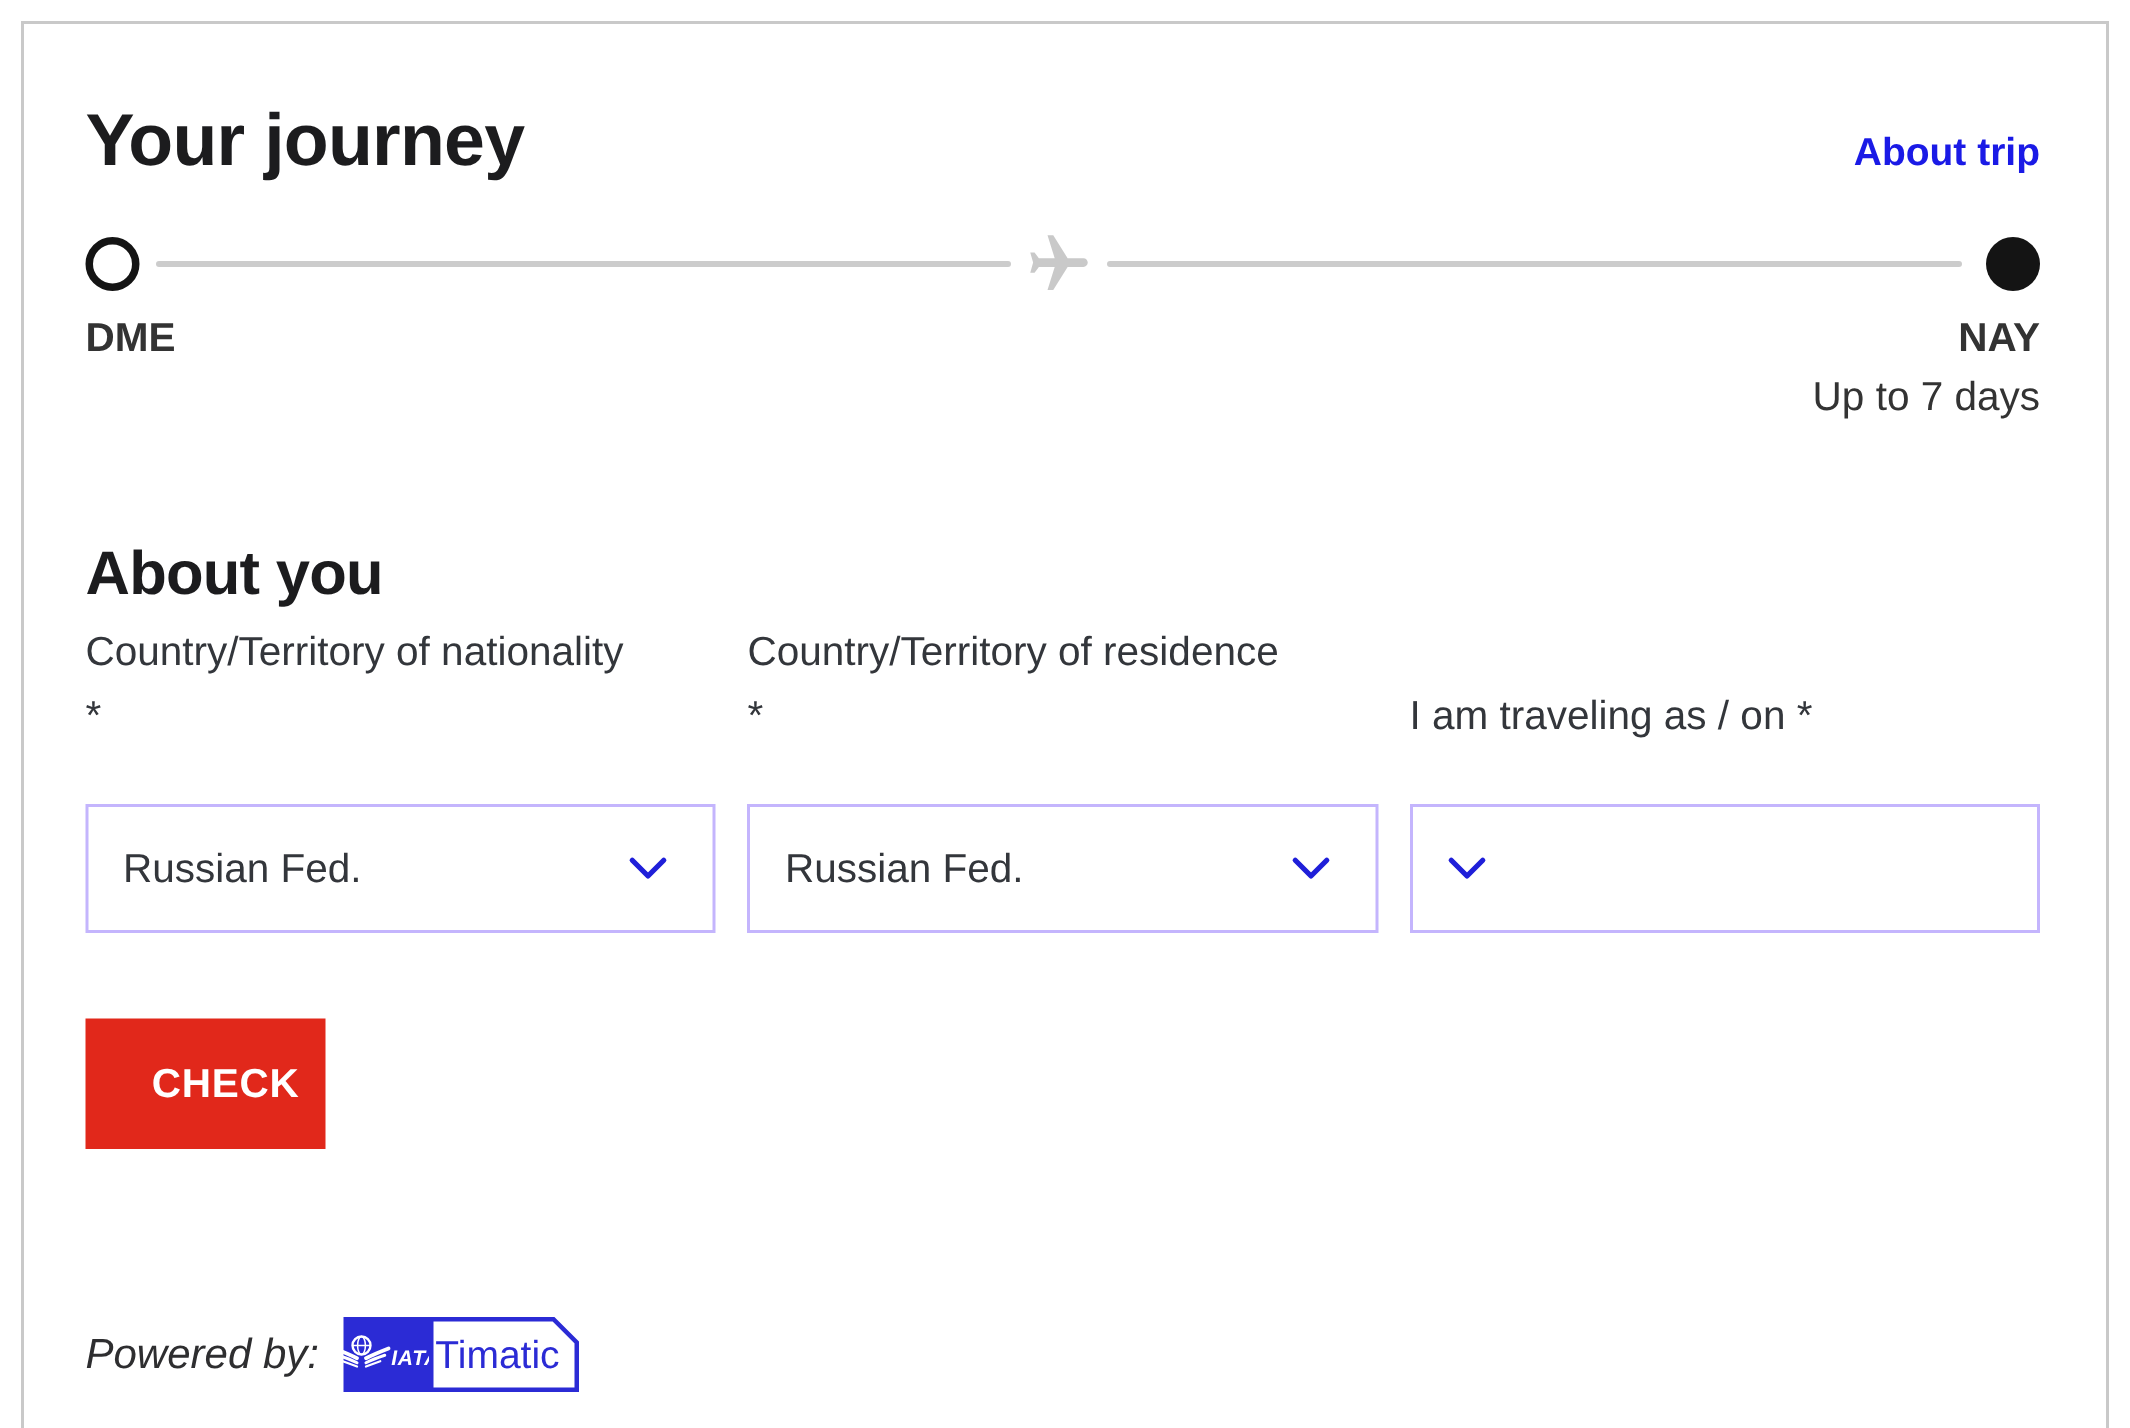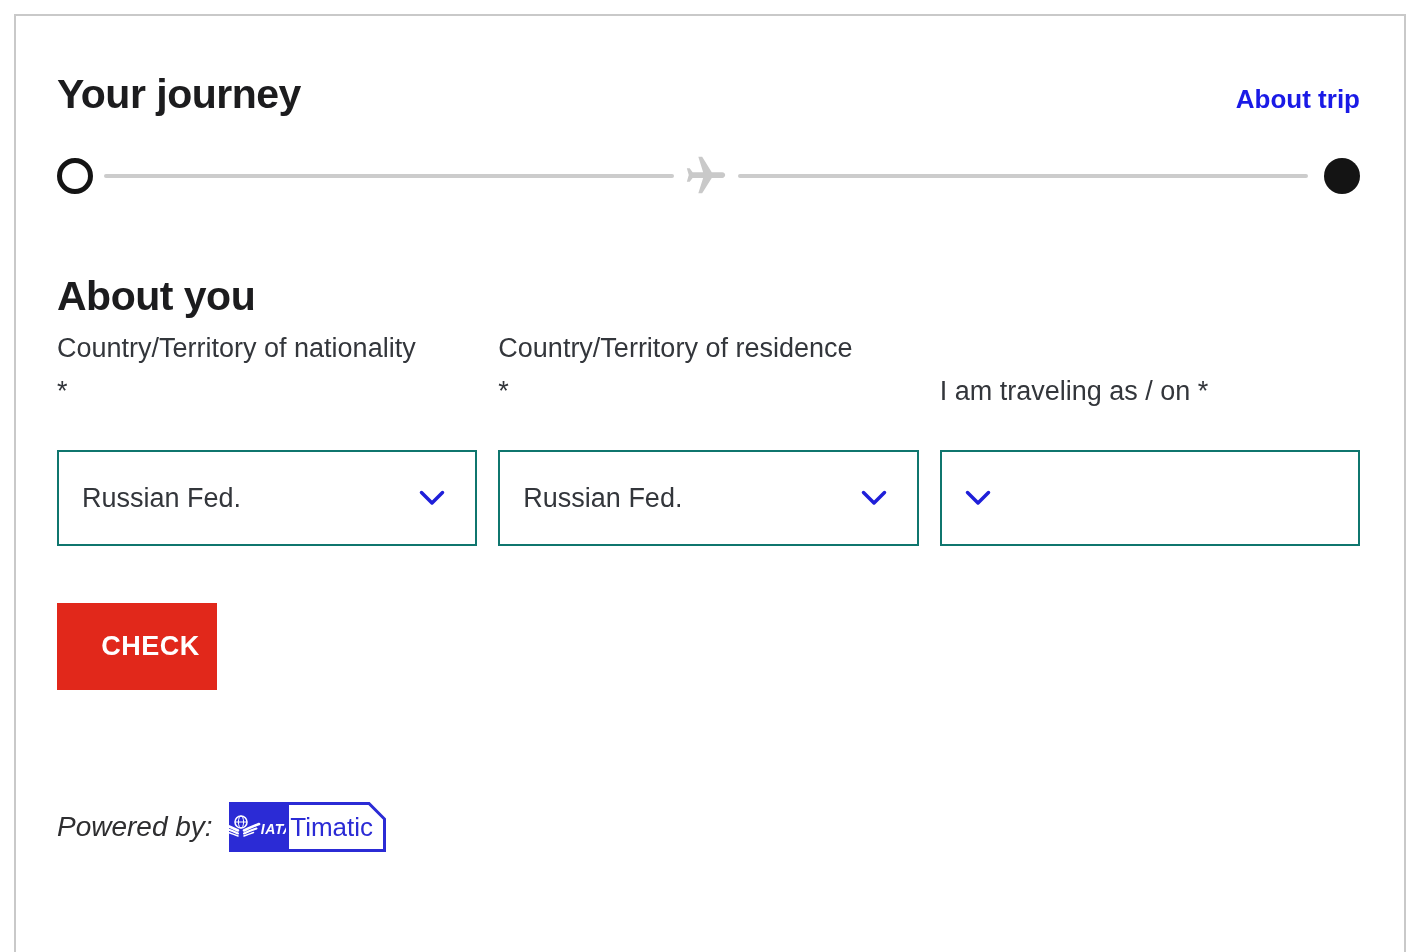--- a/index.html
+++ b/index.html
@@ -19,21 +19,21 @@
     background: #fff;
   }
   
   .journey-header {
     display: flex;
     justify-content: space-between;
     align-items: baseline;
   }
   .journey-title {
     margin: 0;
-    font-size: 41px;
+    font-size: 49px;
     font-weight: bold;
     letter-spacing: -0.5px;
     color: #1c1c1e;
     line-height: 48px;
   }
   .change-trip {
     font-size: 26px;
     font-weight: bold;
     color: var(--link-blue, #1a1ae6);
     text-decoration: none;
@@ -108,22 +108,22 @@
     height: 86px;
     display: flex;
     align-items: flex-end;
     font-size: 27px;
     color: #33363b;
     line-height: 43px;
   }
   .field-label span { max-width: 360px; }
   .select-box {
     margin-top: 37px;
-    height: 96px;
-    border: 2px solid #0f766e;
+    height: 86px;
+    border: 2px solid #c4b5fd;
     background: #fff;
     display: flex;
     align-items: center;
     justify-content: space-between;
     padding: 0 30px 0 23px;
     cursor: pointer;
   }
   .select-value {
     font-size: 27px;
     color: #33363b;
@@ -210,20 +210,27 @@
     <span class="tl-line left"></span>
     <span class="plane">
       <svg width="46" height="46" viewBox="0 0 24 24">
         <path transform="rotate(90 12 12)" fill="currentColor" d="M21,16v-2l-8-5V3.5C13,2.67,12.33,2,11.5,2S10,2.67,10,3.5V9l-8,5v2l8-2.5V19l-2,1.5V22l3.5-1l3.5,1v-1.5L13,19v-5.5L21,16z"></path>
       </svg>
     </span>
     <span class="tl-line right"></span>
     <span class="marker-filled"></span>
   </div>
 
+  <div class="codes-row">
+    <span class="port-code">DME</span>
+    <div class="dest-col">
+      <span class="port-code">NAY</span>
+      <span class="stay-duration">Up to 7 days</span>
+    </div>
+  </div>
 
   <h2 class="about-title">About you</h2>
 
   <div class="fields-row">
 
     <div class="field">
       <div class="field-label">
         <span>Country/Territory of nationality *</span>
       </div>
       <div class="select-box">

